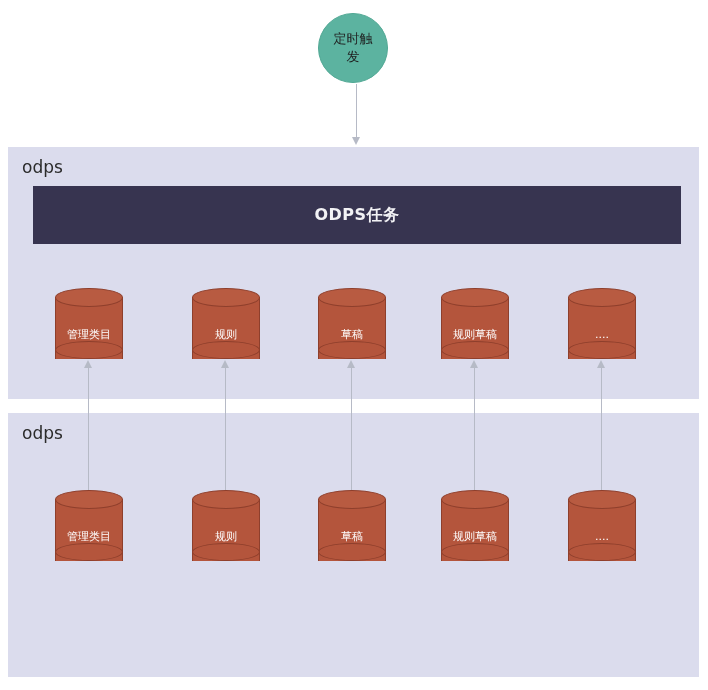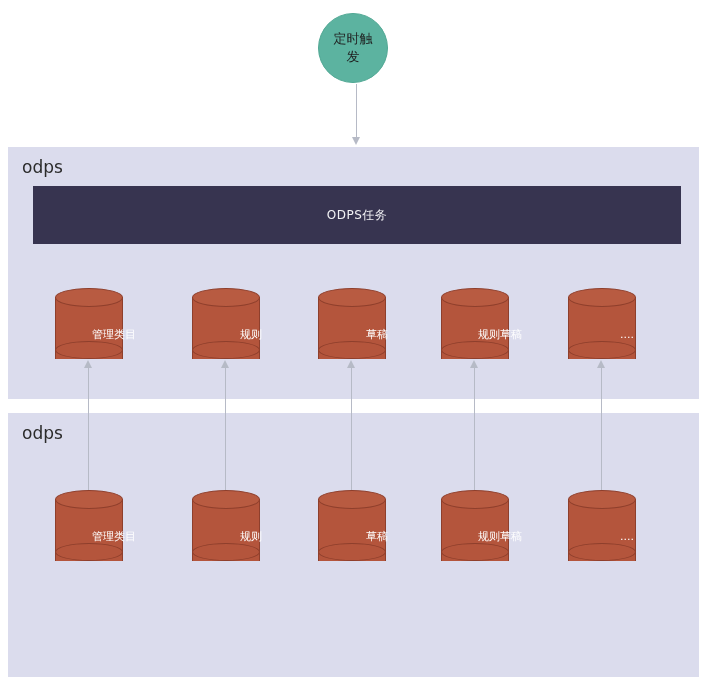--- a/index.html
+++ b/index.html
@@ -82,24 +82,25 @@
     left: 33px;
     top: 186px;
     width: 648px;
     height: 58px;
     background: #373450;
     display: flex;
     align-items: center;
     justify-content: center;
   }
   .task-bar-label {
-    font-size: 12px;
+    font-size: 16px;
     color: #f2f2f5;
     letter-spacing: 0.5px;
     font-family: "DejaVu Sans", sans-serif;
+    font-weight: bold;
   }
 
   
   .cylinder {
     position: absolute;
     width: 68px;
     height: 80px;
   }
   .cyl-body {
     position: absolute;
@@ -138,21 +139,20 @@
     position: absolute;
     left: 0;
     top: 40px;
     width: 68px;
     text-align: center;
     font-size: 11px;
     color: #ffffff;
     line-height: 14px;
     font-family: "DejaVu Sans", sans-serif;
     z-index: 3;
-    margin-left: 25px;
   }
 
   
   .connector {
     position: absolute;
   }
   .conn-line {
     position: absolute;
     width: 1px;
     background: #b6bac6;

